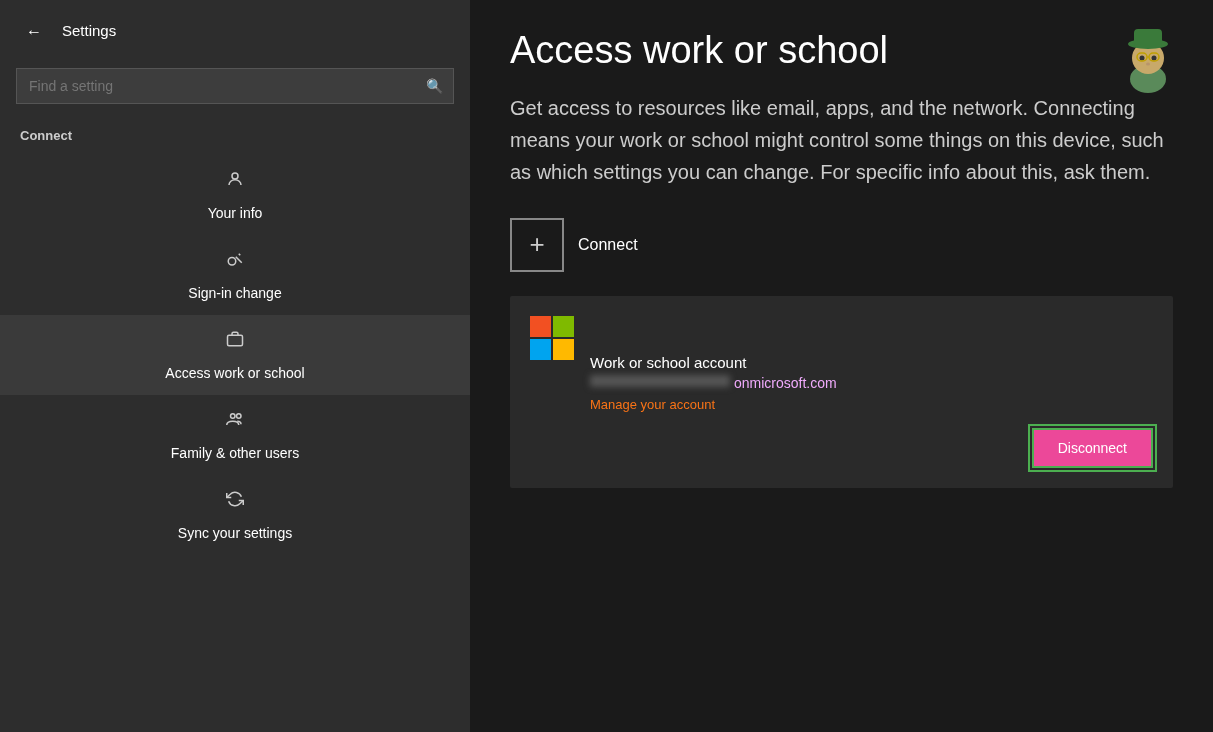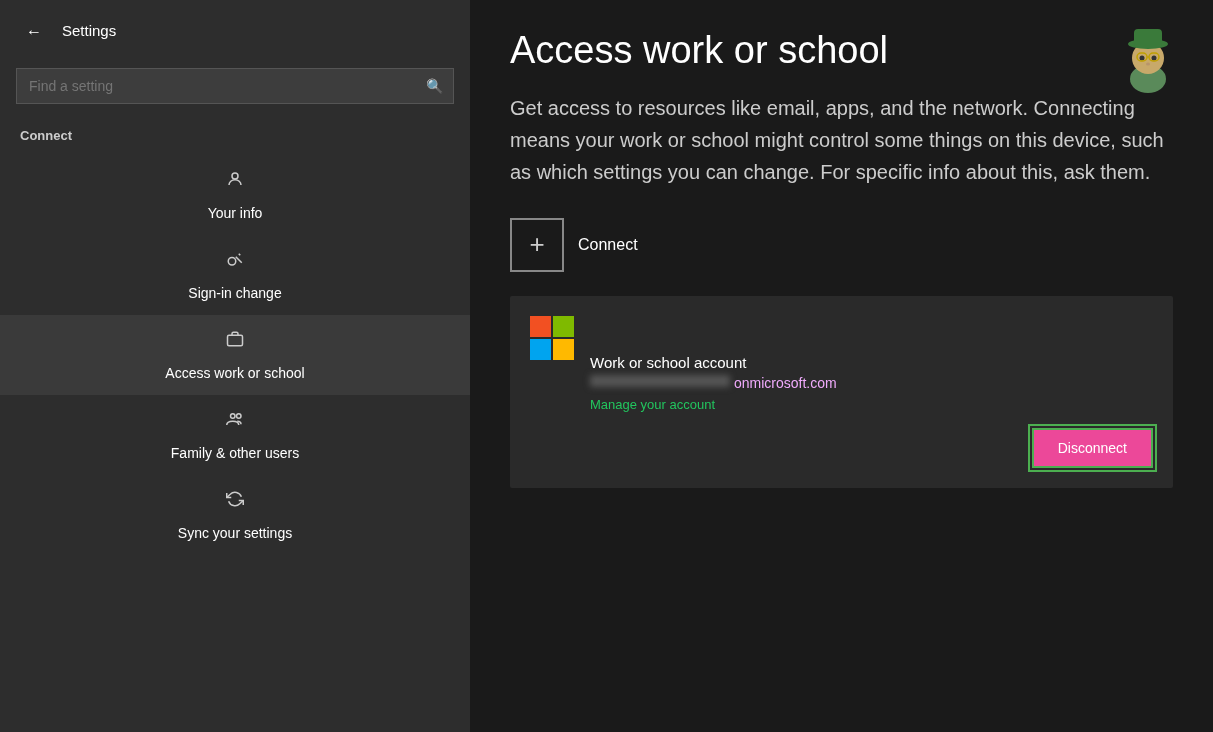--- a/index.html
+++ b/index.html
@@ -211,21 +211,21 @@
       background: #555;
       border-radius: 2px;
       width: 140px;
       height: 12px;
       vertical-align: middle;
       filter: blur(3px);
     }
 
     .manage-link {
       font-size: 13px;
-      color: #22c55e;
+      color: #f97316;
       cursor: pointer;
     }
 
     .disconnect-btn {
       display: flex;
       justify-content: flex-end;
       margin-top: 16px;
     }
 
     .disconnect-button {

